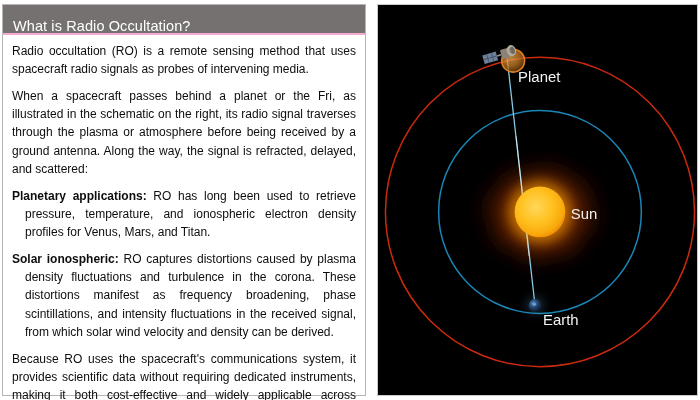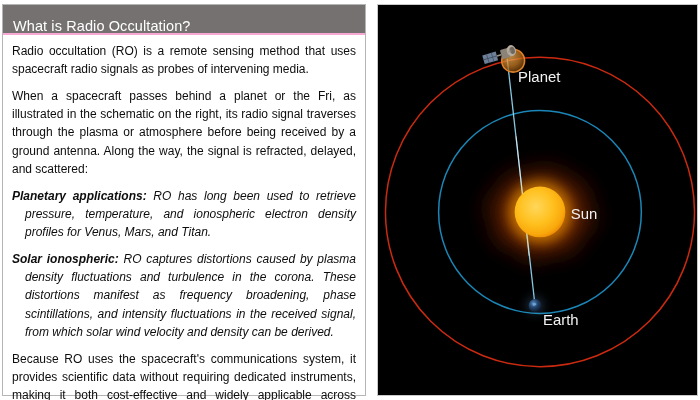--- a/index.html
+++ b/index.html
@@ -52,21 +52,20 @@
     color: #0d0d0d;
     font-size: 12px;
     line-height: 1.52;
     text-align: justify;
     margin-bottom: 8.5px;
   }
   .para:last-child { margin-bottom: 0; }
   .para.hang {
     padding-left: 13px;
     text-indent: -13px;
-    font-style: italic;
   }
   .para b { font-weight: 700; }
 
   
   .diagram-panel {
     position: absolute;
     left: 377px; top: 4px;
     width: 321px; height: 392px;
     background: #000000;
     border: 1px solid #c9c9c9;

